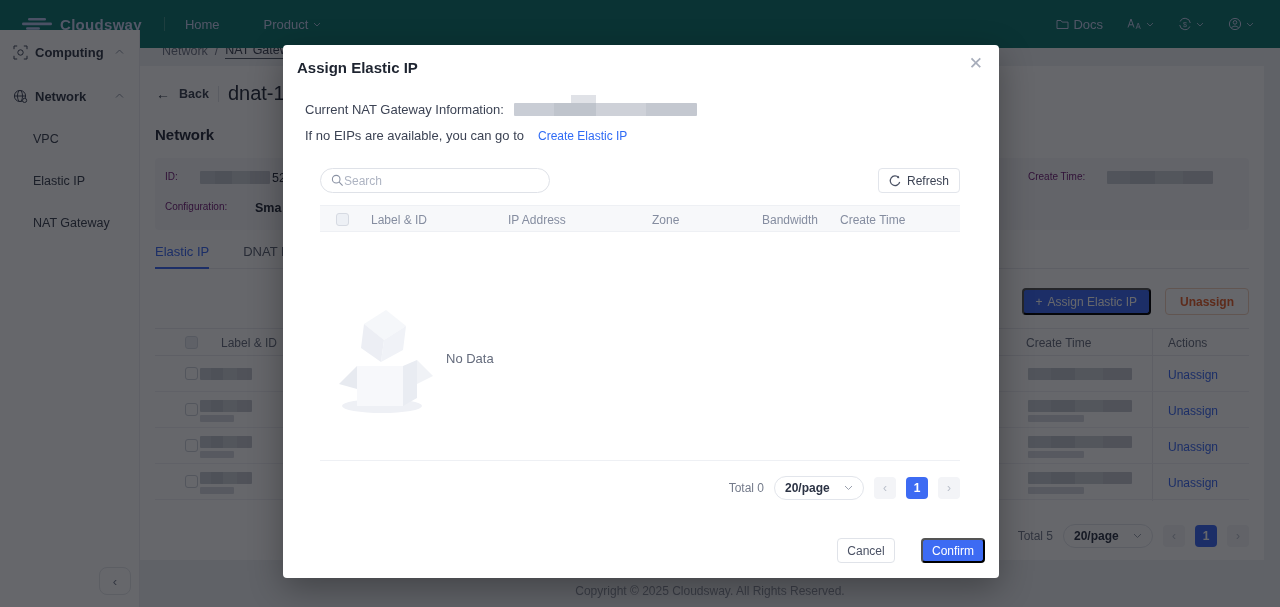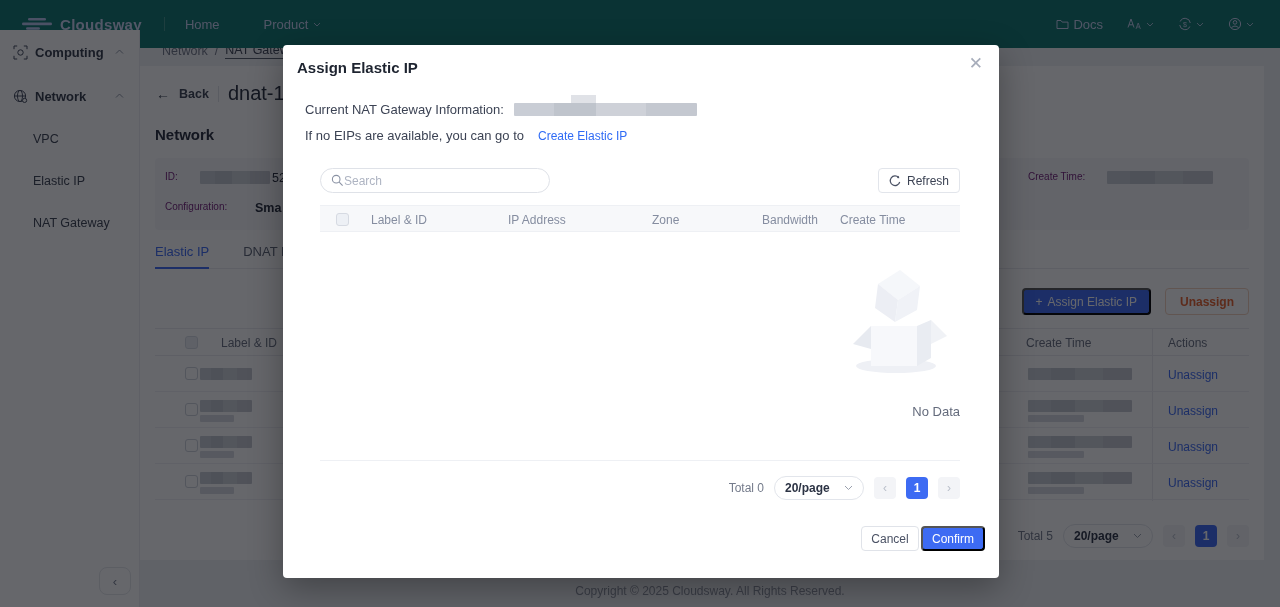--- a/index.html
+++ b/index.html
@@ -111,27 +111,27 @@
                     font-family:"Liberation Sans", sans-serif; background:transparent; }
   .m-search input::placeholder { color:#aeb4c2; }
   .m-refresh { position:absolute; right:0; top:0; height:25px; padding:0 10px; border:1px solid #e2e5eb;
                border-radius:4px; background:#fff; display:flex; align-items:center; gap:6px;
                font-size:12px; color:#3c4354; cursor:pointer; }
 
   .m-table { position:absolute; top:160px; left:37px; width:640px; }
   .m-thead { position:relative; height:27px; background:#f7f8fa; border-top:1px solid #eef0f4;
              border-bottom:1px solid #eef0f4; }
   .m-th { position:absolute; top:7px; font-size:12px; color:#858da0; }
-  .m-tbody { height:229px; border-bottom:1px solid #eef0f4; display:flex; flex-direction:column;
-             align-items:flex-end; background:#fff; }
+  .m-tbody { height:229px; border-bottom:1px solid #eef0f4; display:flex; 
+             align-items:center; background:#fff; }
   .empty-box { margin-top:30px; }
   .empty-text { margin-top:24px; font-size:13px; color:#646b7c; }
 
   .m-pagination { position:absolute; top:431px; right:39px; display:flex; align-items:center; gap:10px; }
-  .m-footer { position:absolute; top:481px; right:14px; display:flex; align-items:center; gap:2px; }
+  .m-footer { position:absolute; top:493px; right:14px; display:flex; align-items:center; gap:26px; }
   .btn-cancel { width:58px; height:25px; border:1px solid #e0e3e9; background:#fff; color:#4a5164; }
   .btn-confirm { width:64px; height:25px; background:#3D6BF3; color:#fff; }
 </style>
 </head>
 <body>
 
 <div class="screen">
 
   <div class="topnav">
     <div class="brand">

